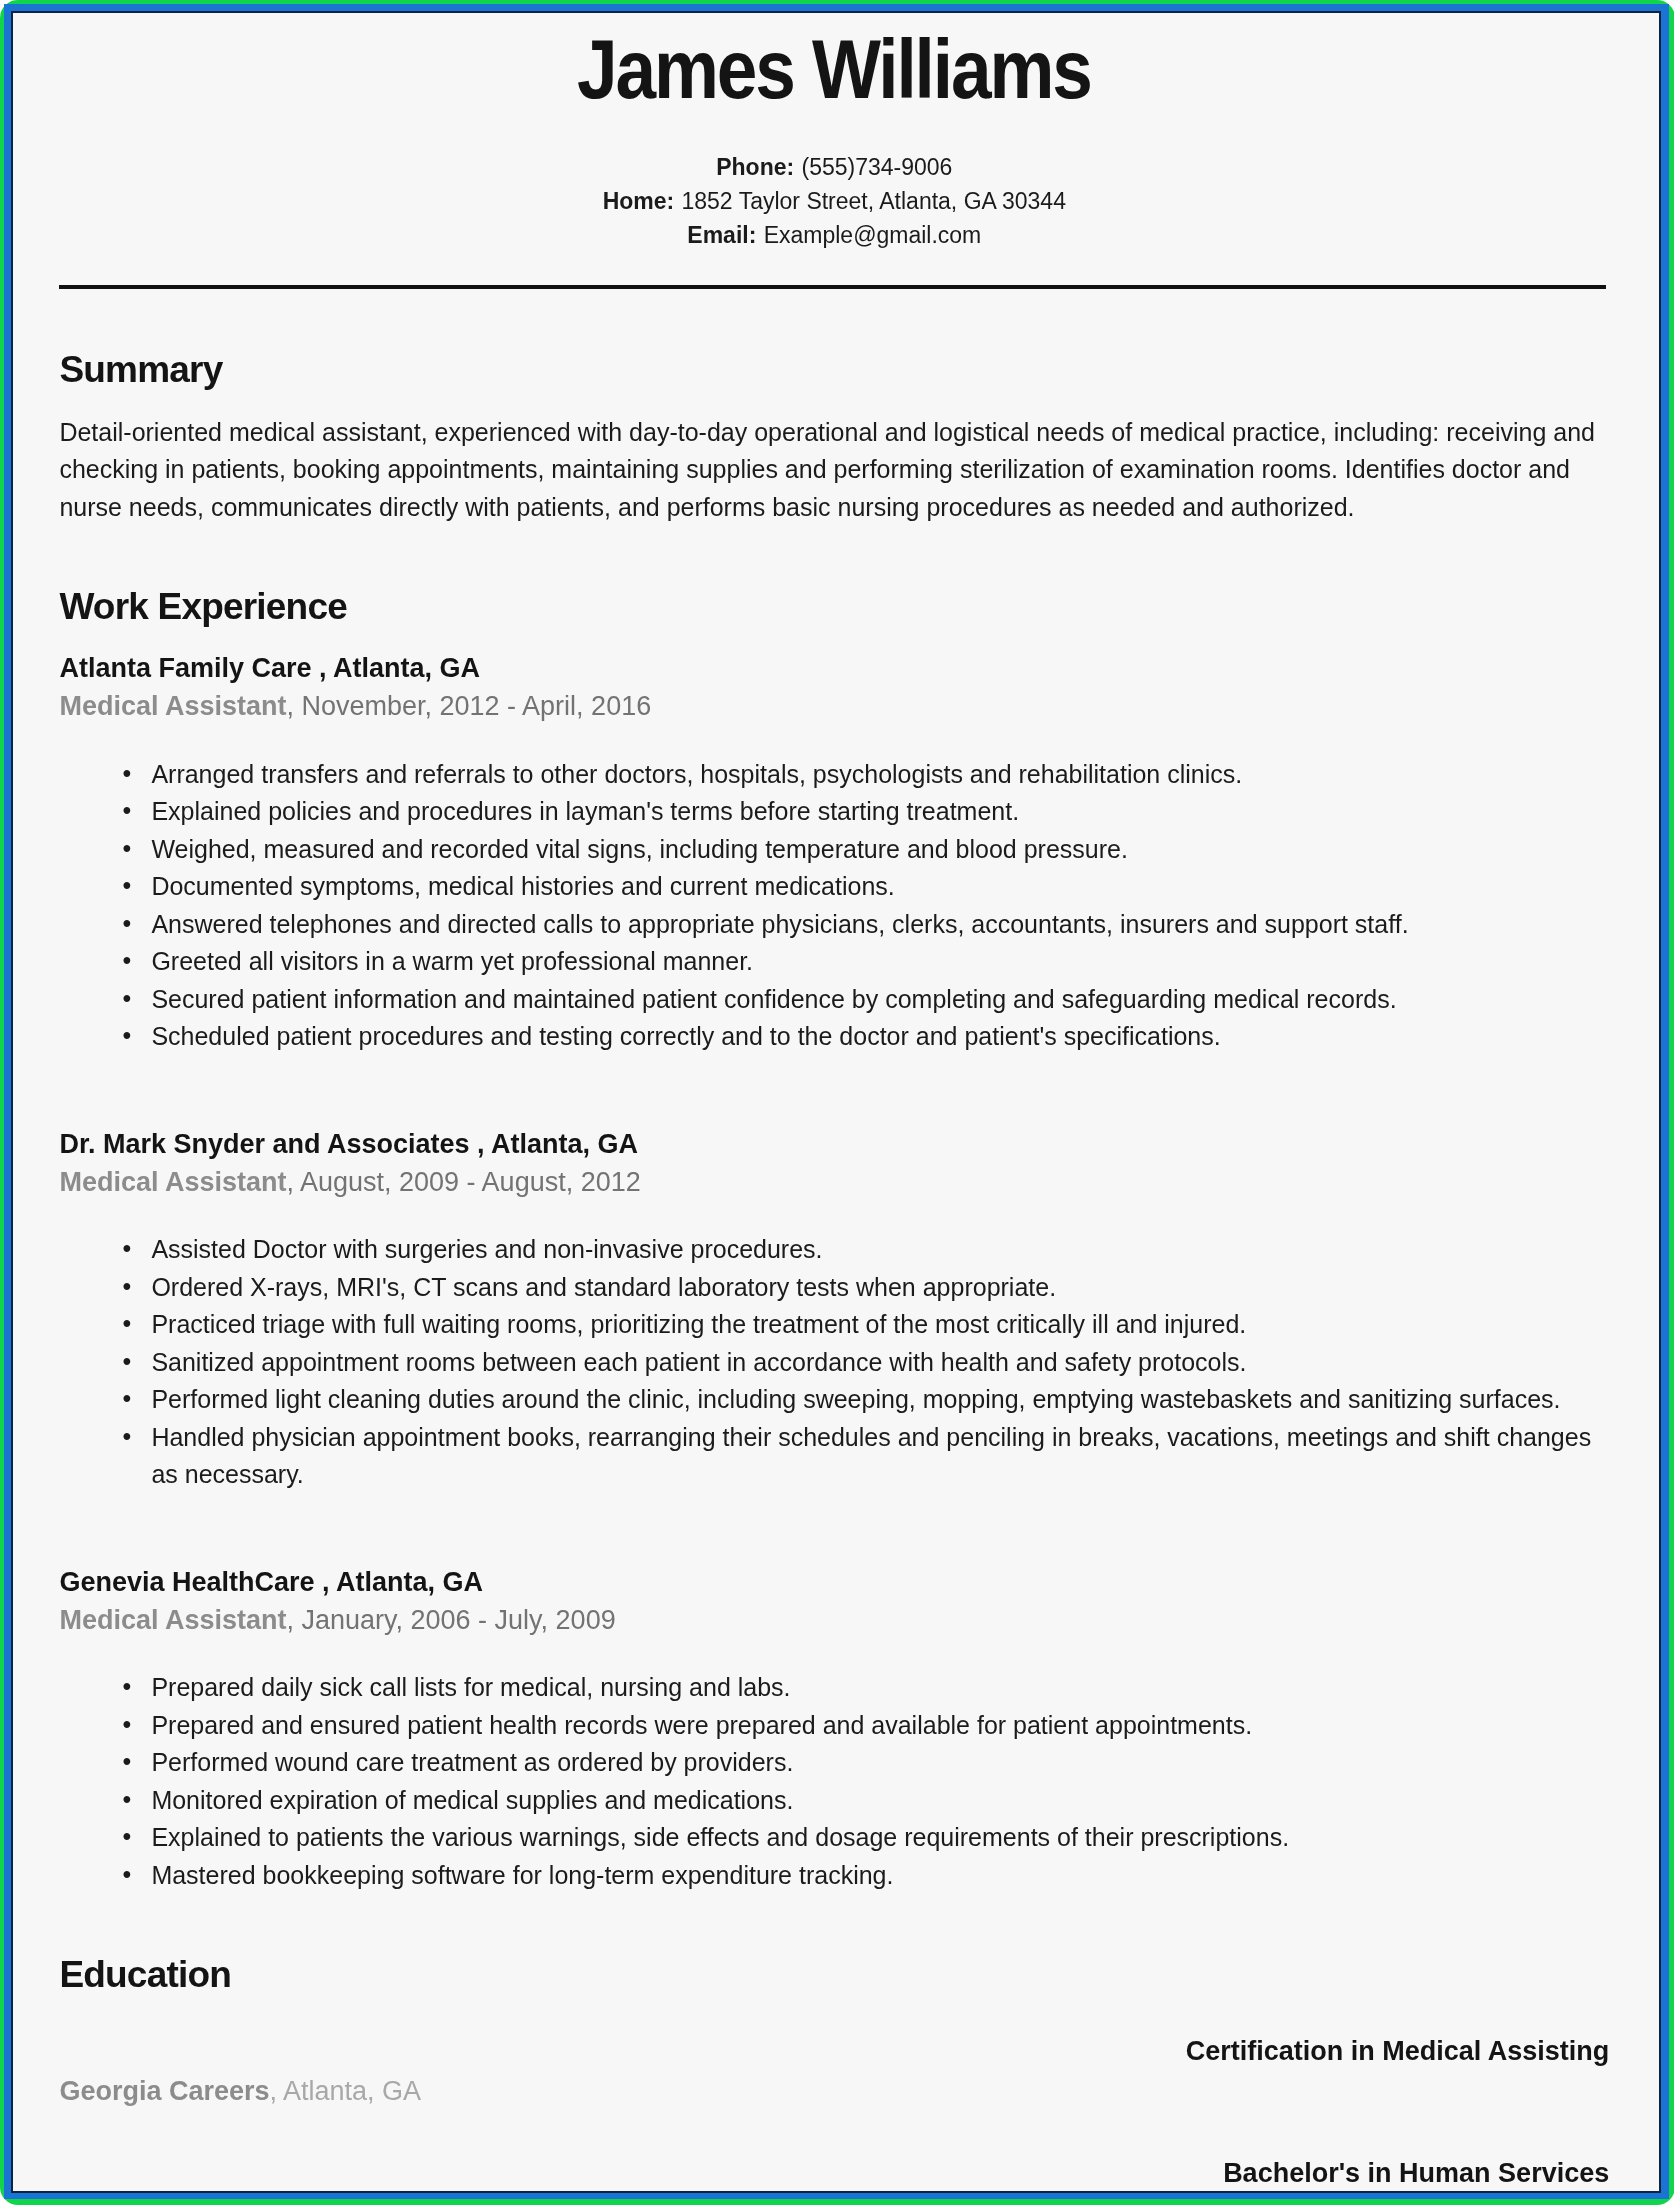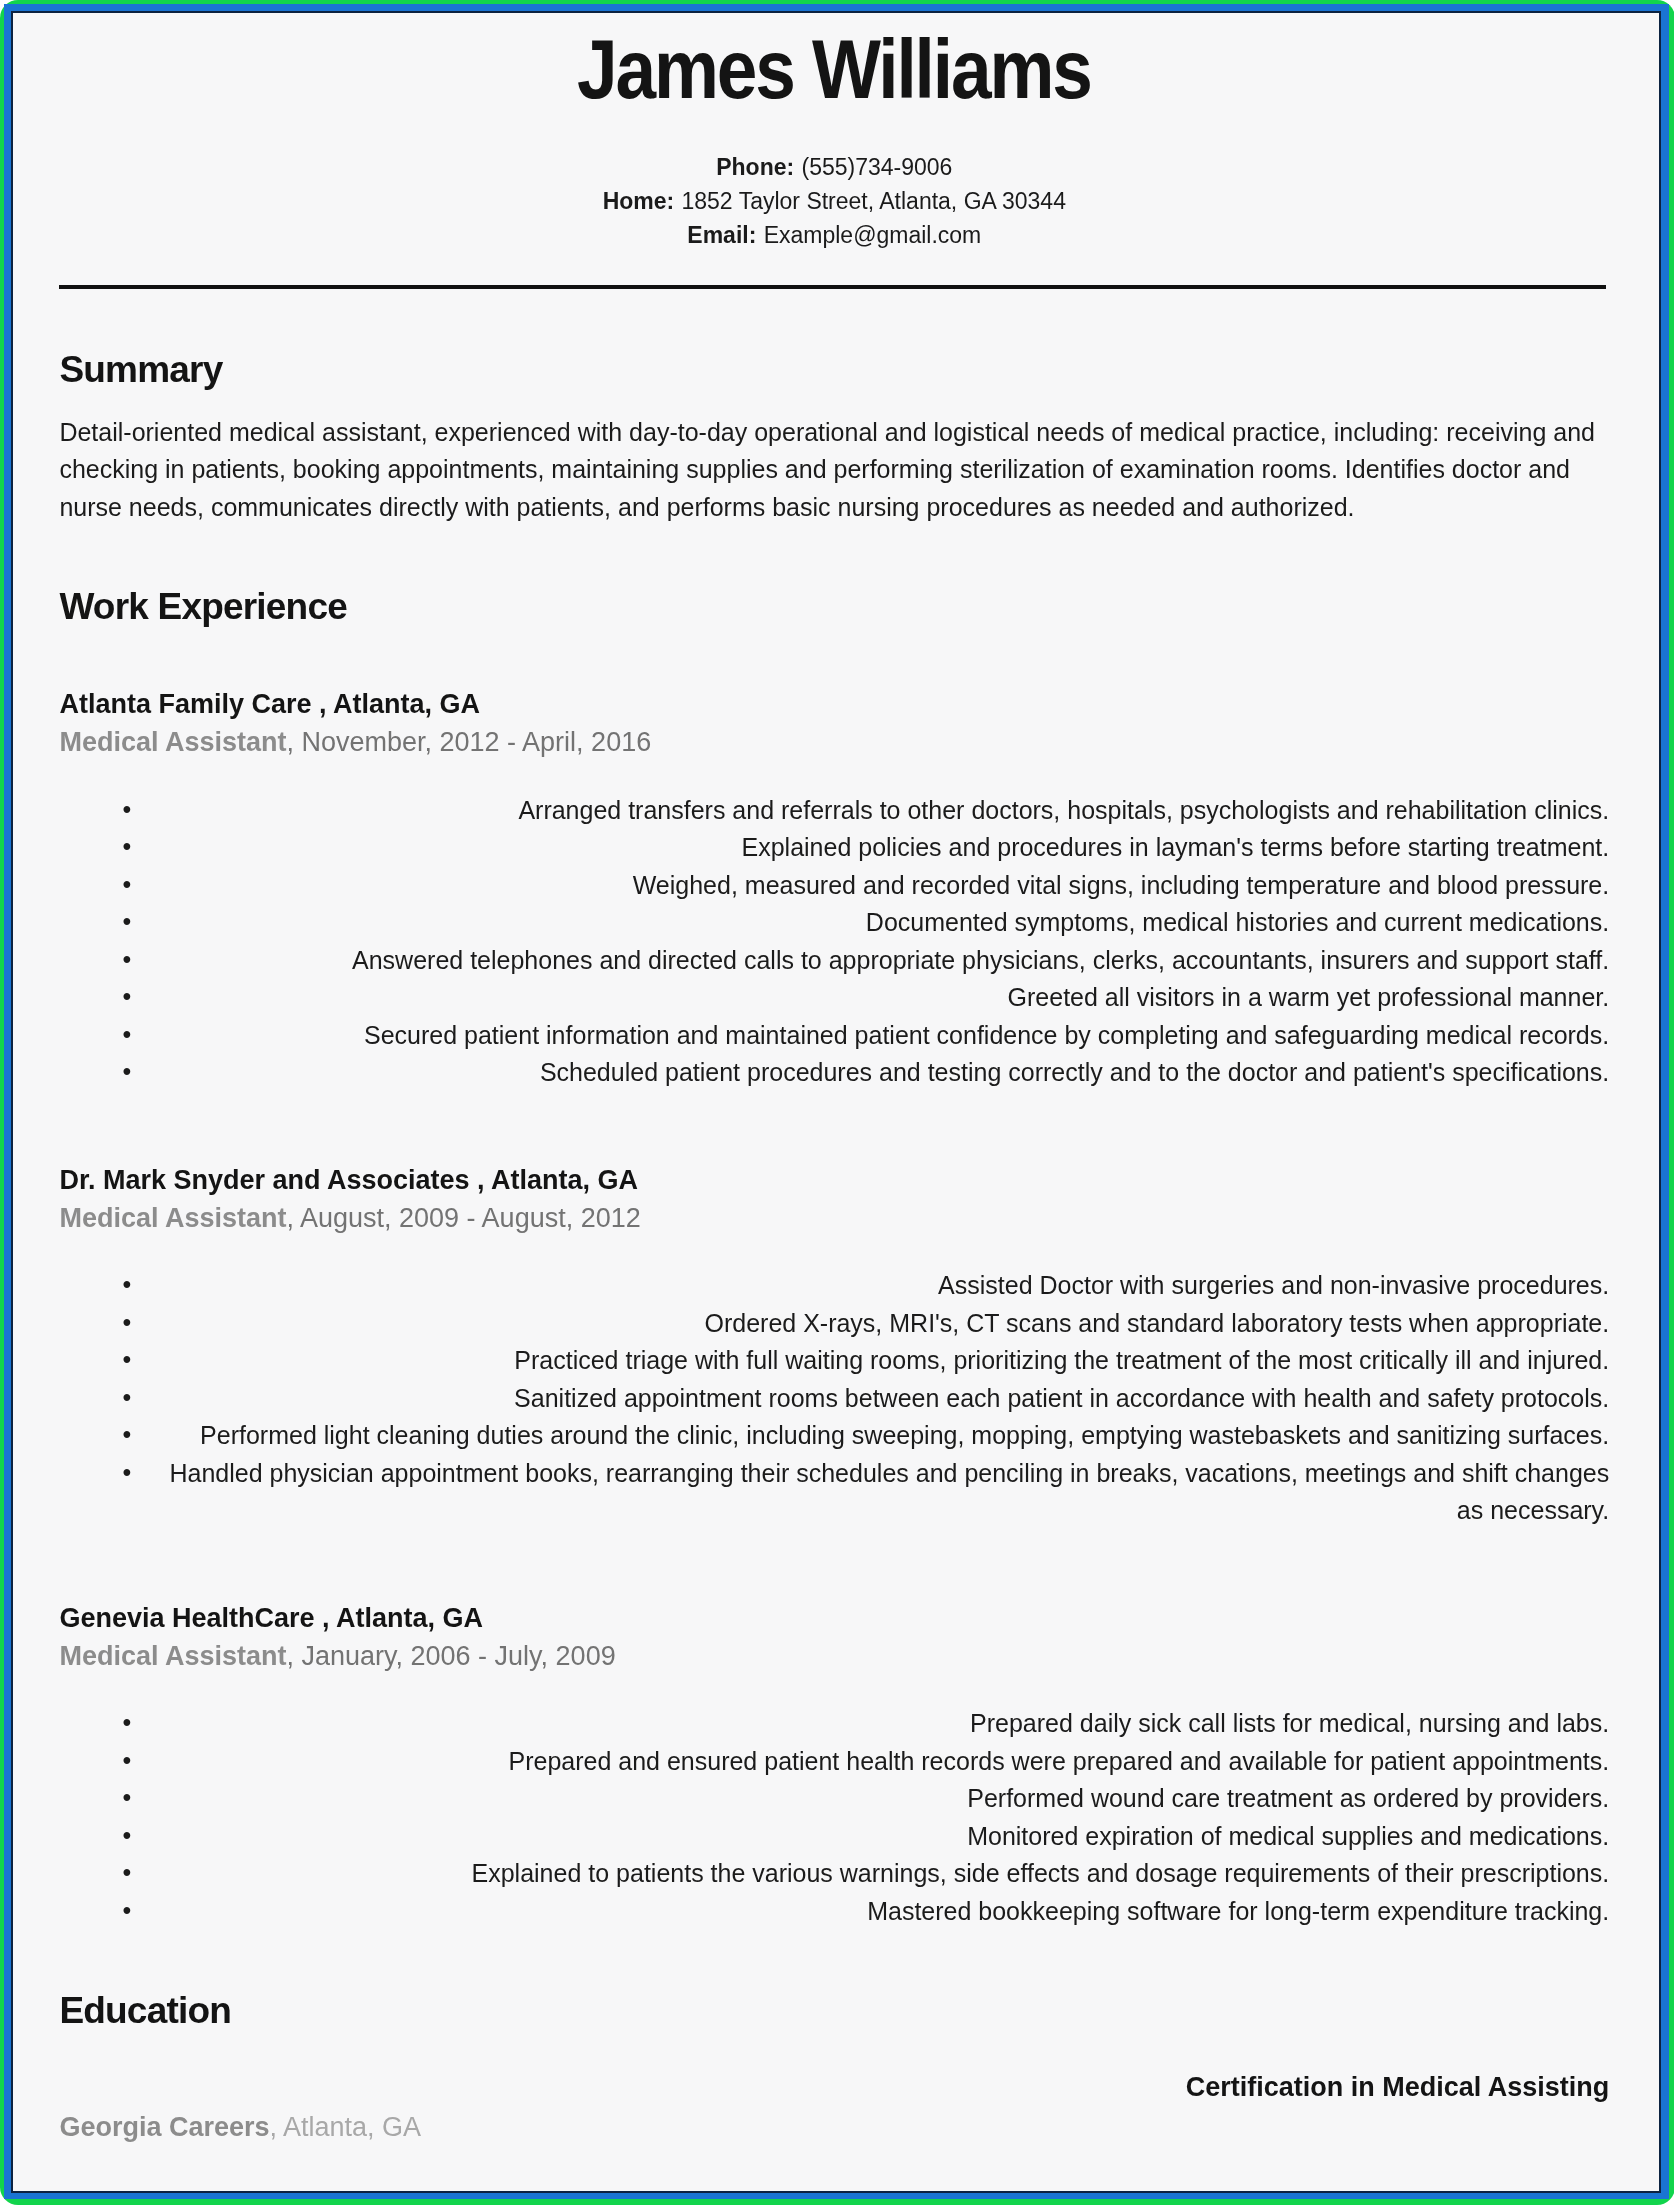--- a/index.html
+++ b/index.html
@@ -61,40 +61,39 @@
     color:#141414;
   }
 
   .summary-text {
     font-size:25px;
     line-height:1.5;
     margin:23px 0 0 0;
     color:#1b1b1b;
   }
 
-  .job { margin-top:60px; }
+  .job { margin-top:24px; }
   .job.spaced { margin-top:72px; }
 
   .company-line { font-size:27px; font-weight:700; color:#141414; line-height:1.2; }
   .job-meta { font-size:27px; margin-top:5.7px; line-height:1.2; }
   .job-title { color:#8c8c8c; font-weight:700; }
   .job-dates { color:#737373; font-weight:400; }
 
   ul.duties {
     list-style:none;
     margin:33px 0 0 0;
     padding:0 0 0 63px;
   }
   ul.duties li {
     position:relative;
     font-size:25px;
     line-height:1.5;
     padding-left:29px;
     color:#1b1b1b;
-    text-align:right;
   }
   ul.duties li::before {
     content:"\2022";
     position:absolute;
     left:0; top:-0.8px;
     font-size:25px;
   }
 
   .edu-entry { margin-top:39px; }
   .edu-entry.spaced { margin-top:50px; }

